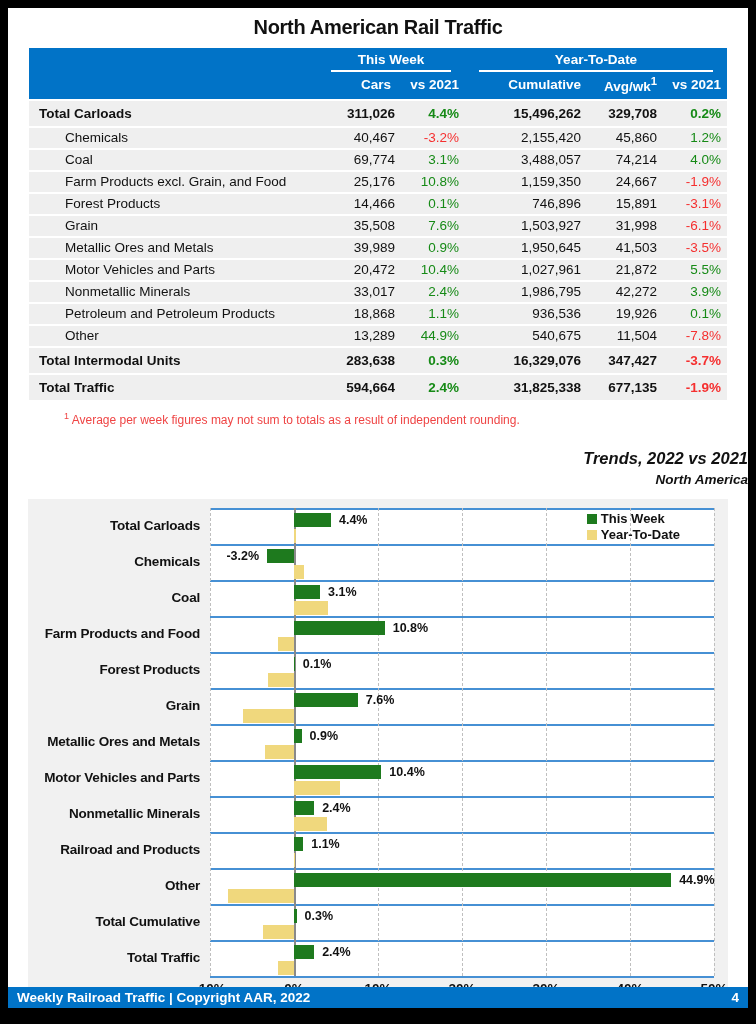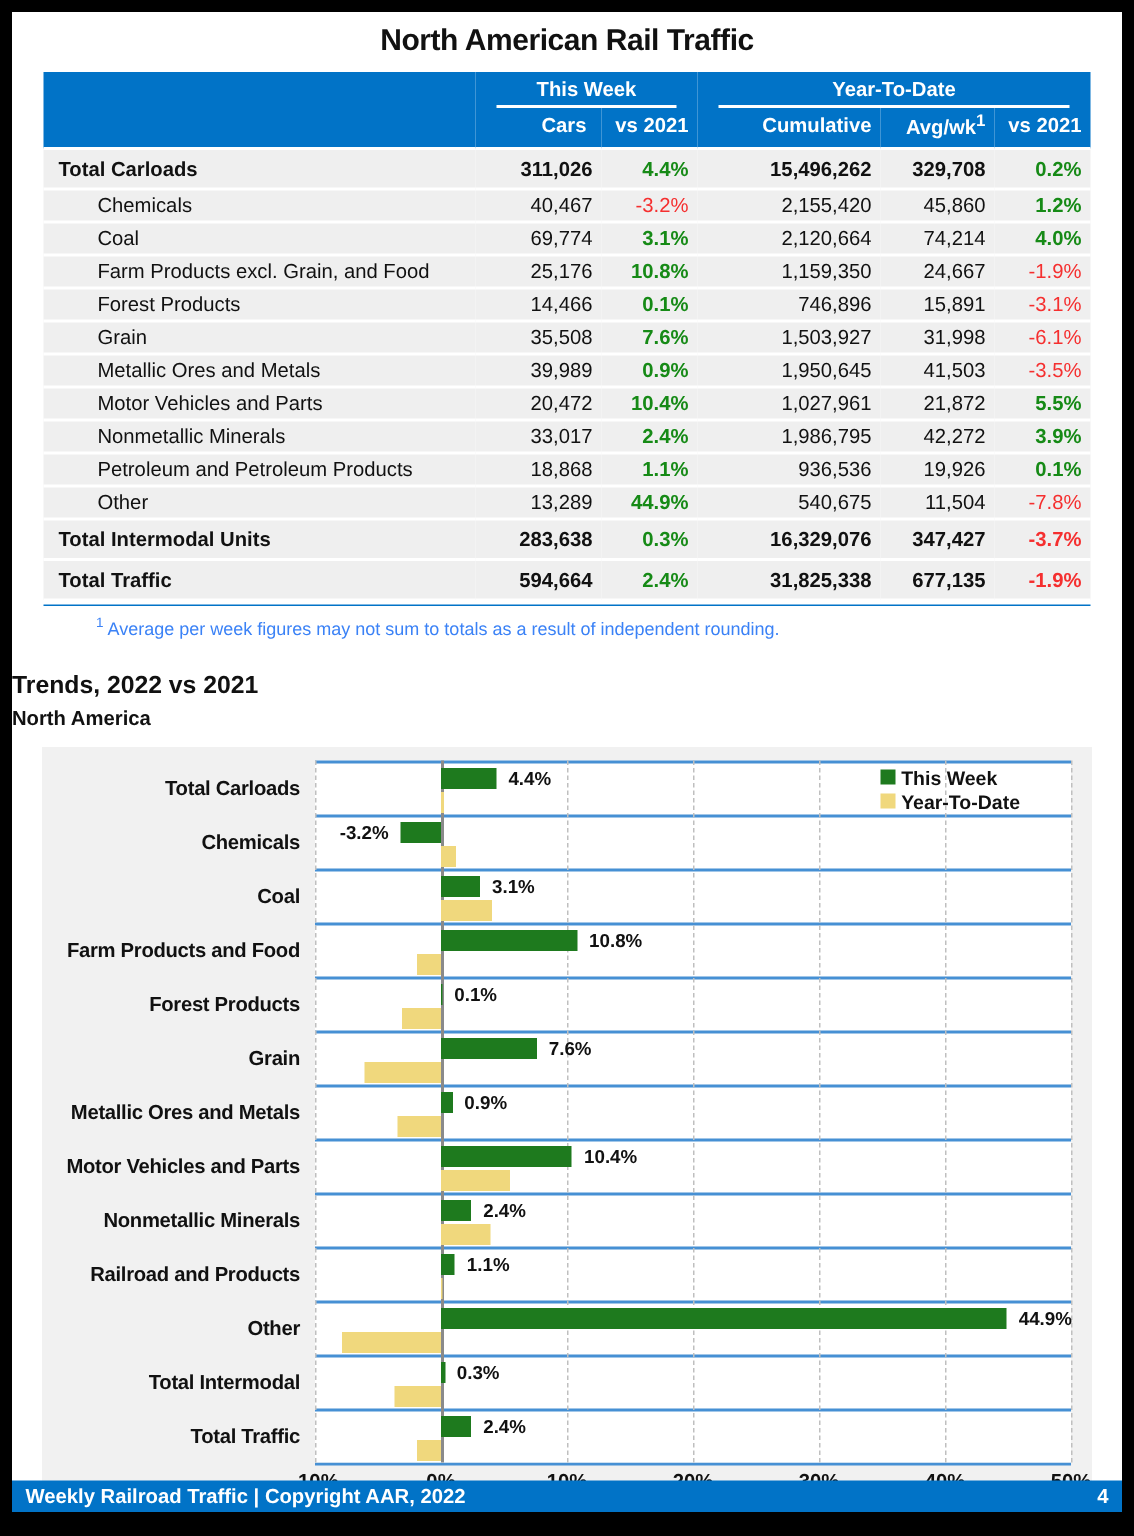--- a/index.html
+++ b/index.html
@@ -21,28 +21,28 @@
   thead th { background:#0173C7; color:#fff; font-size:13.5px; font-weight:bold; padding:0; }
   .grp-row th { padding-top:4px; }
   .grp-inner { display:block; text-align:center; border-bottom:2px solid #fff; padding-bottom:3px; margin:0 14px; }
   .col-row th { text-align:right; padding:3px 6px 5px 0; font-size:13.5px; }
   .col-row th.first { padding-right:10px; }
   tbody td { background:#EFEFEF; border-bottom:2px solid #fff; font-size:13.5px; color:#111;
              padding:2.5px 6px 2.5px 0; text-align:right; white-space:nowrap; }
   tbody td.lbl { text-align:left; padding-left:10px; }
   tbody tr.indent td.lbl { padding-left:36px; }
   tbody tr.total-row td { font-weight:bold; padding-top:5px; padding-bottom:5px; border-top:2px solid #fff; }
-  td.pos { color:#168A16; font-weight:bold; }
+  td.pos { color:#168A16; font-weight:normal; }
   td.neg { color:#F52F2F; font-weight:normal; }
   tr.total-row td.pos, tr.total-row td.neg { font-weight:bold; }
   .blue-bar { width:698px; height:13px; background:#0173C7; margin:2px auto 0 auto; }
-  .footnote { font-size:12px; color:#3b82f6; margin:7px 0 0 56px; }
+  .footnote { font-size:12px; color:#ef4444; margin:7px 0 0 56px; }
   .footnote sup { font-size:9px; }
   
-  .chart-titles { text-align:left; margin-top:22px; }
+  .chart-titles { text-align:right; margin-top:22px;font-style:italic; }
   .chart-title { font-size:16.5px; font-weight:bold; color:#111; }
   .chart-subtitle { font-size:13.5px; font-weight:bold; color:#111; margin-top:4px; }
   .chart-panel { width:700px; margin:12px auto 0 auto; background:#F1F1F1; padding:9px 14px 4px 4px; }
   .plot-wrap { display:flex; }
   .labels-col { width:178px; flex:none; }
   .cat-label { height:36px; display:flex; align-items:center; justify-content:flex-end;
                padding-right:10px; font-size:13.5px; font-weight:bold; color:#111; letter-spacing:-0.2px; }
   .plot { flex:1; position:relative; border-bottom:2px solid #4690D4; }
   .band { height:36px; border-top:2px solid #4690D4; position:relative; background:#fff; }
   .grid-overlay { position:absolute; inset:0; z-index:1; pointer-events:none; }
@@ -115,21 +115,21 @@
           <td class="num">40,467</td>
           <td class="neg">-3.2%</td>
           <td class="num">2,155,420</td>
           <td class="num">45,860</td>
           <td class="pos">1.2%</td>
         </tr>
         <tr class="indent">
           <td class="lbl">Coal</td>
           <td class="num">69,774</td>
           <td class="pos">3.1%</td>
-          <td class="num">2,120,664</td>
+          <td class="num">3,488,057</td>
           <td class="num">74,214</td>
           <td class="pos">4.0%</td>
         </tr>
         <tr class="indent">
           <td class="lbl">Farm Products excl. Grain, and Food</td>
           <td class="num">25,176</td>
           <td class="pos">10.8%</td>
           <td class="num">1,159,350</td>
           <td class="num">24,667</td>
           <td class="neg">-1.9%</td>
@@ -227,21 +227,21 @@
           <div class="cat-label">Chemicals</div>
           <div class="cat-label">Coal</div>
           <div class="cat-label">Farm Products and Food</div>
           <div class="cat-label">Forest Products</div>
           <div class="cat-label">Grain</div>
           <div class="cat-label">Metallic Ores and Metals</div>
           <div class="cat-label">Motor Vehicles and Parts</div>
           <div class="cat-label">Nonmetallic Minerals</div>
           <div class="cat-label">Railroad and Products</div>
           <div class="cat-label">Other</div>
-          <div class="cat-label">Total Intermodal</div>
+          <div class="cat-label">Total Cumulative</div>
           <div class="cat-label">Total Traffic</div>
         </div>
       <div class="plot">
         <div class="grid-overlay">
             <div class="gridline" style="left: 0%;"></div>
             <div class="gridline zero" style="left: 16.6667%;"></div>
             <div class="gridline" style="left: 33.3333%;"></div>
             <div class="gridline" style="left: 50%;"></div>
             <div class="gridline" style="left: 66.6667%;"></div>
             <div class="gridline" style="left: 83.3333%;"></div>

